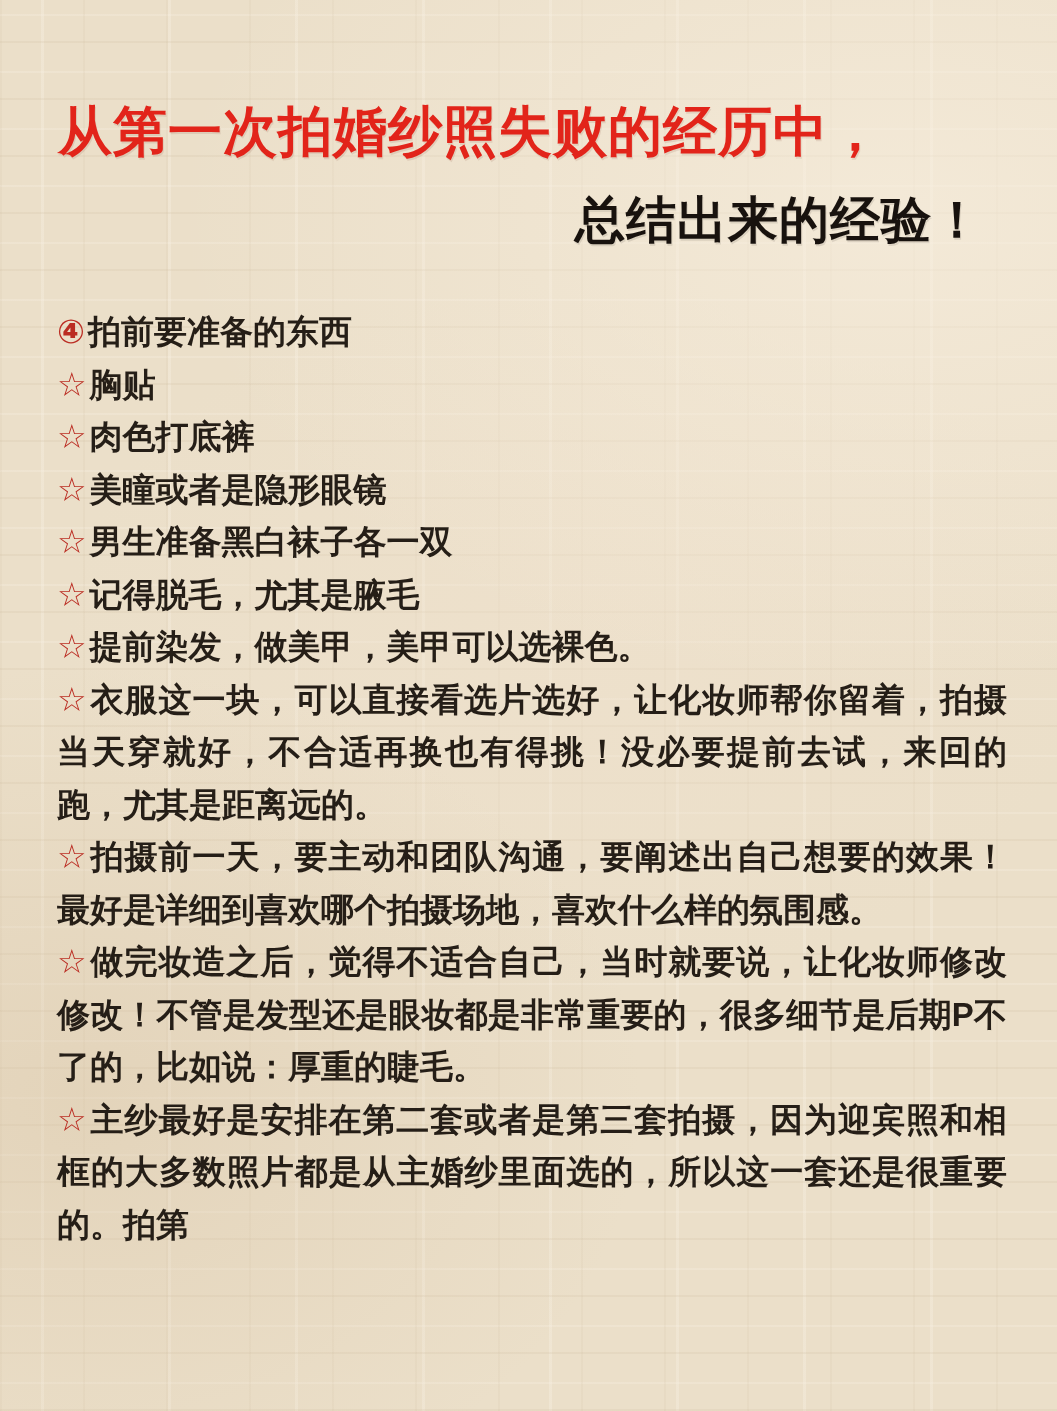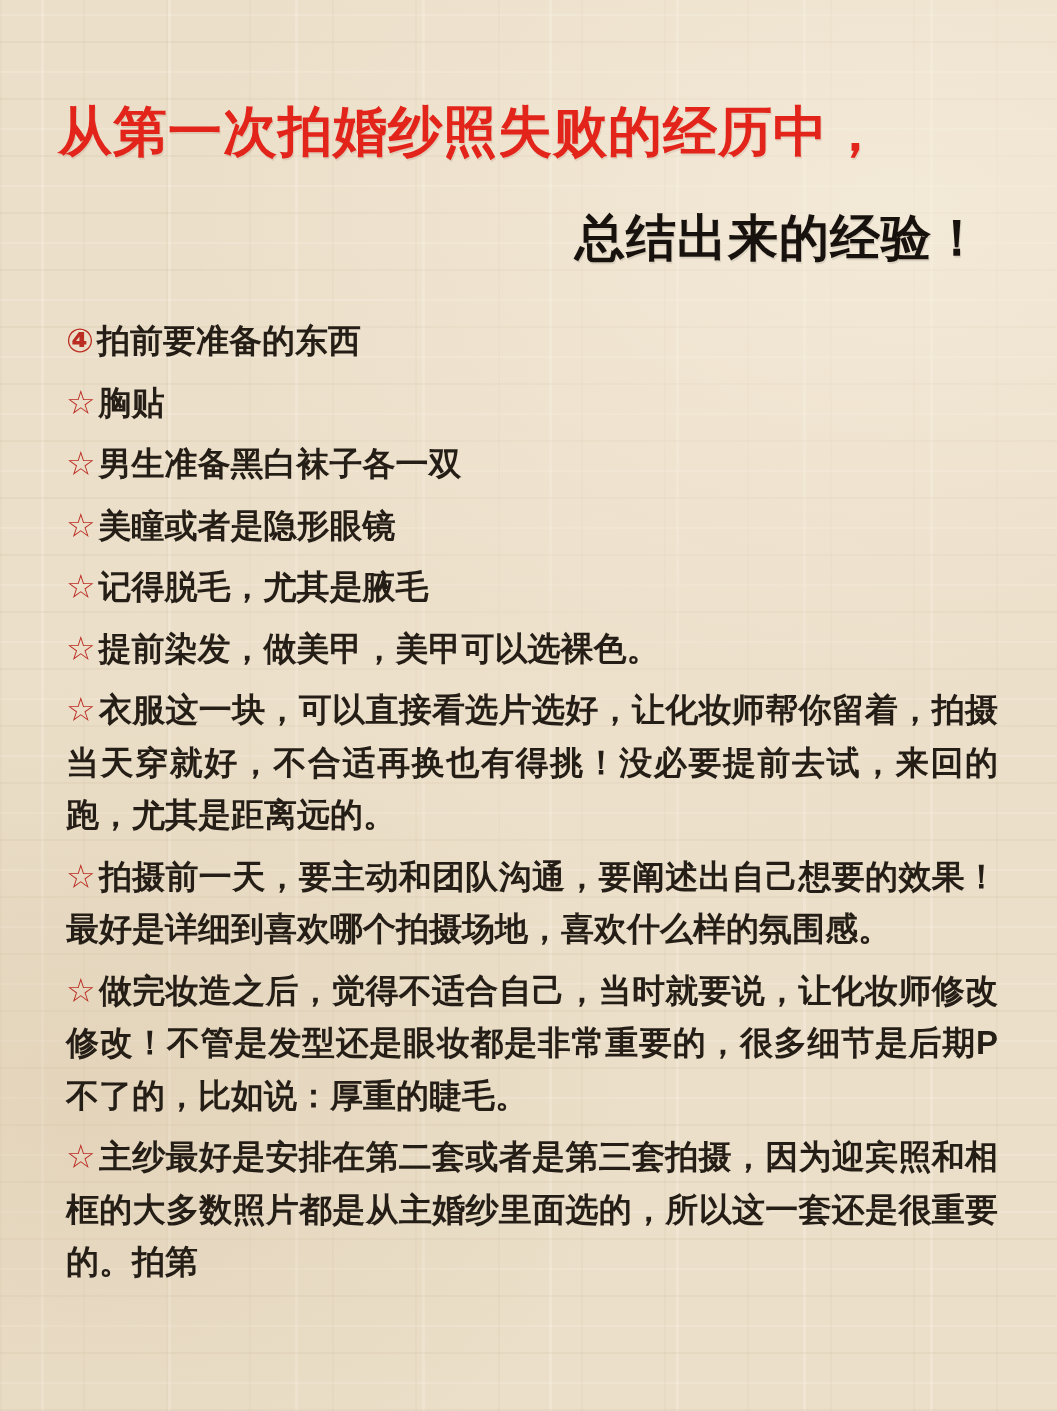--- a/index.html
+++ b/index.html
@@ -37,37 +37,37 @@
     text-align: left;
     text-shadow: 1px 2px 0 rgba(120,60,40,0.12);
   }
   .title-line2 {
     color: var(--title-black, #18120e);
     font-size: 50px;
     line-height: 62px;
     font-weight: 800;
     letter-spacing: 1px;
     text-align: right;
-    margin-top: 43px;
+    margin-top: 25px;
     padding-right: 4px;
     text-shadow: 1px 2px 0 rgba(60,50,40,0.12);
   }
   .content {
     position: absolute;
     left: 57px;
     top: 306px;
     width: 950px;
     font-size: 33px;
     font-weight: 700;
     line-height: 52.5px;
     color: var(--body-text, #251e17);
     letter-spacing: 0px;
   }
   .item {
-    margin: 9px;
+    margin: 0;
     text-align: justify;
     text-justify: inter-character;
   }
   .marker {
     color: var(--marker-red, #bb2d23);
     padding-right: 3px;
     font-weight: 700;
   }
 </style>
 </head>
@@ -76,22 +76,23 @@
 <div class="page">
 
   <div class="title-block">
     <div class="title-line1">从第一次拍婚纱照失败的经历中，</div>
     <div class="title-line2">总结出来的经验！</div>
   </div>
 
   <div class="content">
     <p class="item"><span class="marker">④</span><span>拍前要准备的东西</span></p>
     <p class="item"><span class="marker">☆</span><span>胸贴</span></p>
+    <p class="item"><span class="marker">☆</span><span>肉色打底裤</span></p>
+    <p class="item"><span class="marker">☆</span><span>美瞳或者是隐形眼镜</span></p>
     <p class="item"><span class="marker">☆</span><span>男生准备黑白袜子各一双</span></p>
-    <p class="item"><span class="marker">☆</span><span>美瞳或者是隐形眼镜</span></p>
     <p class="item"><span class="marker">☆</span><span>记得脱毛，尤其是腋毛</span></p>
     <p class="item"><span class="marker">☆</span><span>提前染发，做美甲，美甲可以选裸色。</span></p>
     <p class="item"><span class="marker">☆</span><span>衣服这一块，可以直接看选片选好，让化妆师帮你留着，拍摄当天穿就好，不合适再换也有得挑！没必要提前去试，来回的跑，尤其是距离远的。</span></p>
     <p class="item"><span class="marker">☆</span><span>拍摄前一天，要主动和团队沟通，要阐述出自己想要的效果！最好是详细到喜欢哪个拍摄场地，喜欢什么样的氛围感。</span></p>
     <p class="item"><span class="marker">☆</span><span>做完妆造之后，觉得不适合自己，当时就要说，让化妆师修改修改！不管是发型还是眼妆都是非常重要的，很多细节是后期P不了的，比如说：厚重的睫毛。</span></p>
     <p class="item"><span class="marker">☆</span><span>主纱最好是安排在第二套或者是第三套拍摄，因为迎宾照和相框的大多数照片都是从主婚纱里面选的，所以这一套还是很重要的。拍第</span></p>
   </div>
 
 </div>
 

